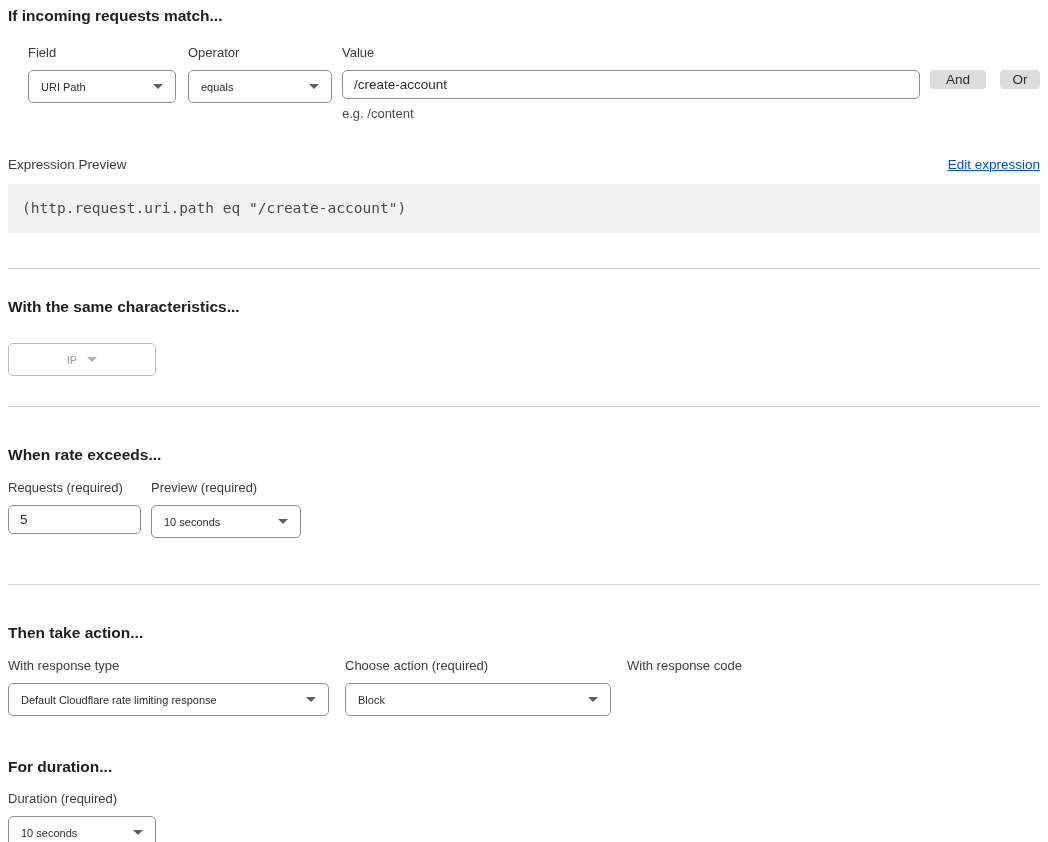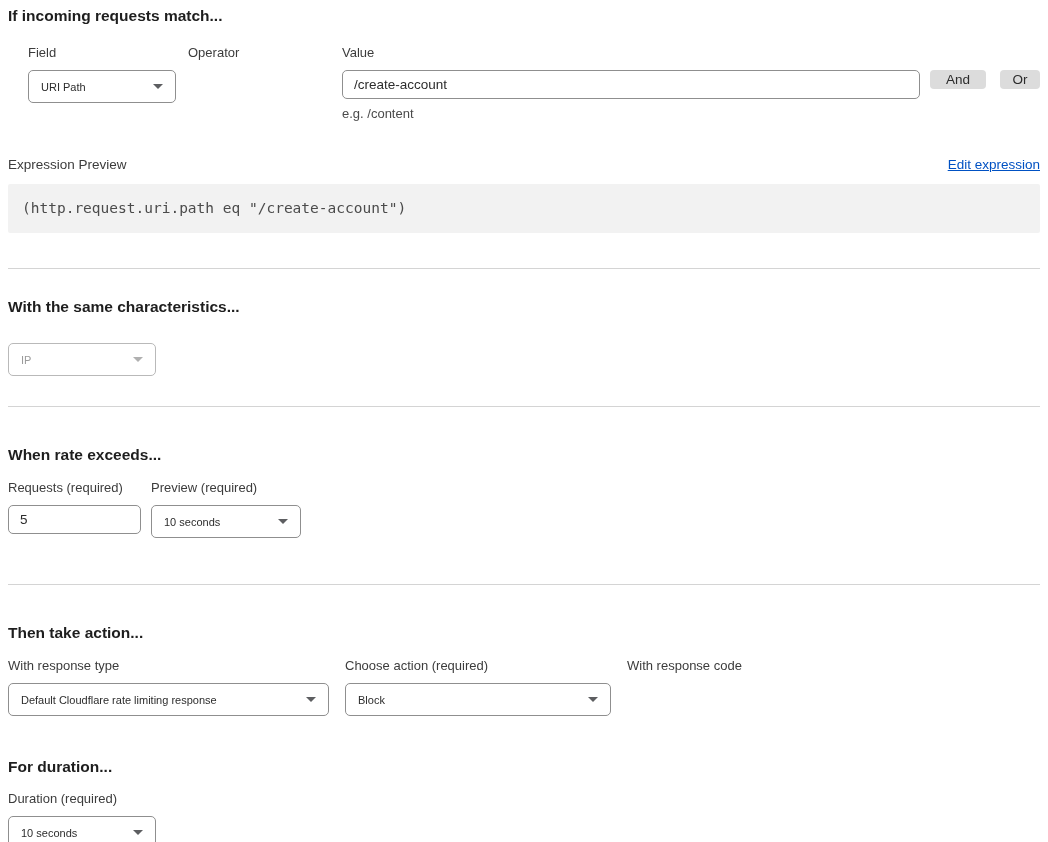--- a/index.html
+++ b/index.html
@@ -41,20 +41,21 @@
     padding: 0 12px;
     font-size: 11px;
     color: #2c2c2c;
     cursor: pointer;
     user-select: none;
   }
   .select.disabled {
     color: #9a9a9a;
     border-color: #b9b9b9;
     cursor: default;
+    justify-content: center;
   }
   .caret {
     width: 0; height: 0;
     border-left: 5px solid transparent;
     border-right: 5px solid transparent;
     border-top: 5px solid #5d5e61;
     margin-left: 10px;
     flex: 0 0 auto;
   }
   .select.disabled .caret { border-top-color: #b0b0b0; }
@@ -174,20 +175,24 @@
     <div class="col col-field">
       <span class="field-label">Field</span>
       <div class="select">
         <span>URI Path</span>
         <span class="caret"></span>
       </div>
     </div>
 
     <div class="col col-operator">
       <span class="field-label">Operator</span>
+      <div class="select">
+        <span>equals</span>
+        <span class="caret"></span>
+      </div>
     </div>
 
     <div class="col col-value">
       <span class="field-label">Value</span>
       <input type="text" class="text-input" value="/create-account" style="">
       <span class="helper-text">e.g. /content</span>
     </div>
 
     <div class="col col-and">
       <button class="btn">And</button>

